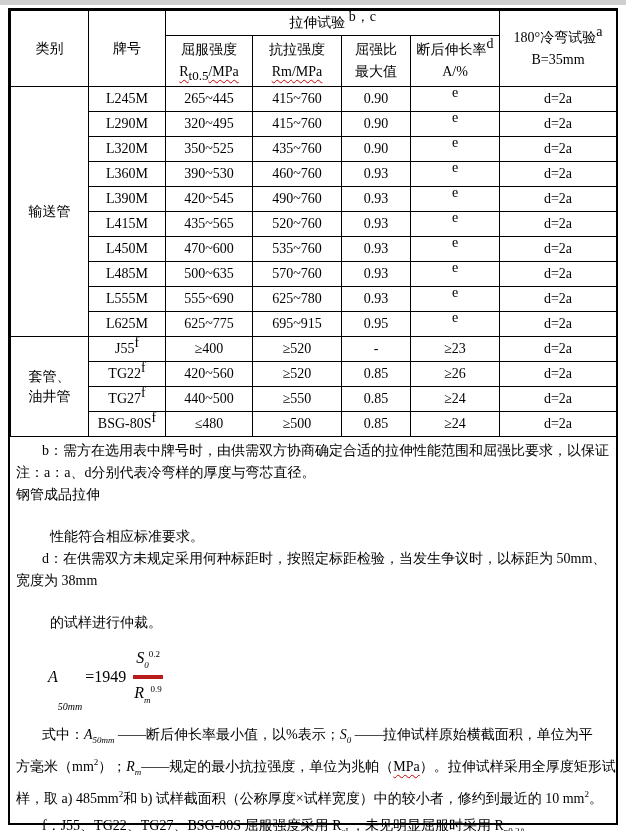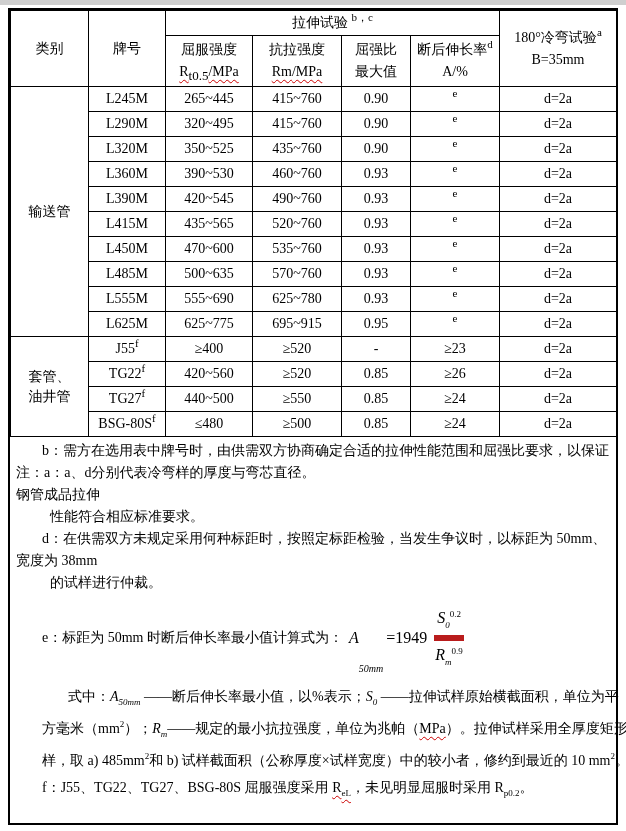--- a/index.html
+++ b/index.html
@@ -5,45 +5,45 @@
   html,body{margin:0;padding:0;background:#ffffff;}
   body{width:626px;height:831px;position:relative;font-family:"Liberation Serif","DejaVu Serif",serif;color:#000;}
   .top-strip{position:absolute;left:0;top:0;width:626px;height:5px;background:#cfcfcf;}
   .sheet{position:absolute;left:8px;top:8px;width:606px;height:813px;border:2px solid #000;background:#fff;}
   table.grid{border-collapse:collapse;table-layout:fixed;width:606px;font-size:14px;}
   table.grid th,table.grid td{border:1px solid #000;text-align:center;vertical-align:middle;font-weight:normal;padding:0 2px;overflow:hidden;}
   table.grid thead tr.h1 th{height:24px;}
   table.grid thead tr.h2 th{height:50px;}
   table.grid tbody td{height:24px;}
   .cat-cell{line-height:20px;}
-  sup.fn{font-size:11px;vertical-align:super;line-height:0;text-align:center;}
+  sup.fn{font-size:14px;vertical-align:super;line-height:0;text-align:center;}
   sub.sb{font-size:13px;vertical-align:sub;line-height:0;}
   .wavy{text-decoration:underline;text-decoration-style:wavy;text-decoration-color:#cc0000;text-decoration-thickness:1px;text-underline-offset:3px;}
   .two-line{line-height:22px;}
   
   .notes{padding:3px 6px 0 4px;font-size:14px;}
   .nline{line-height:22px;white-space:nowrap;}
   .nline.i0{padding-left:2px;}
   .nline.i1{padding-left:28px;}
-  .nline.i2{padding-left:36px;}
-  .nline.wide{line-height:32px;margin-left:26px;}
+  .nline.i2{padding-left:36px;margin-top:20px;}
+  .nline.wide{line-height:32px;}
   .nline.formula-line{margin-top:10px;margin-bottom:8px;line-height:normal;display:flex;align-items:center;}
   .nline.shizhong{margin-top:10px;}
   .seg-ital{font-style:italic;}
   sub.seg-sub,sub.seg-ital-sub,sub.seg-wavy-sub{font-size:9px;vertical-align:sub;line-height:0;}
   sub.seg-ital-sub{font-style:italic;}
   sup.seg-sup{font-size:9px;vertical-align:super;line-height:0;}
   .seg-wavy,.seg-wavy-sub{text-decoration:underline;text-decoration-style:wavy;text-decoration-color:#cc0000;text-decoration-thickness:1px;text-underline-offset:3px;}
   
   .formula{display:inline-flex;align-items:center;font-style:italic;font-size:16px;margin-left:6px;}
   .formula .lead-sub{font-size:10px;align-self:flex-end;transform:translateY(3px);font-style:italic;}
   .formula .eq{font-style:normal;margin:0 3px;font-size:16px;}
   .frac{display:inline-flex;flex-direction:column;align-items:center;margin-left:2px;vertical-align:middle;}
   .frac .num,.frac .den{padding:0 3px;line-height:20px;}
-  .frac .num{border-bottom:6px solid #b91c1c;}
+  .frac .num{border-bottom:4px solid #b91c1c;}
   .frac sub{font-size:9px;font-style:italic;}
   .frac sup{font-size:9px;font-style:normal;}
 </style>
 </head>
 <body>
 
 <div class="top-strip"></div>
 
 <div class="sheet">
 
@@ -209,21 +209,20 @@
 
   <div class="notes">
       <div class="nline i1"><span>b：需方在选用表中牌号时，由供需双方协商确定合适的拉伸性能范围和屈强比要求，以保证</span></div>
       <div class="nline i0"><span>注：a：a、d分别代表冷弯样的厚度与弯芯直径。</span></div>
       <div class="nline i0"><span>钢管成品拉伸</span></div>
       <div class="nline i2"><span>性能符合相应标准要求。</span></div>
       <div class="nline i1"><span>d：在供需双方未规定采用何种标距时，按照定标距检验，当发生争议时，以标距为 50mm、</span></div>
       <div class="nline i0"><span>宽度为 38mm</span></div>
       <div class="nline i2"><span>的试样进行仲裁。</span></div>
       <div class="nline i1 formula-line">
-        <span>e：标距为 50mm 时断后伸长率最小值计算式为：</span>
         <span class="formula">
           <span>A</span>
           <span class="lead-sub">50mm</span>
           <span class="eq">=1949</span>
           <span class="frac">
             <span class="num"><span>S</span><sub>0</sub><sup>0.2</sup></span>
             <span class="den"><span>R</span><sub>m</sub><sup>0.9</sup></span>
           </span>
         </span>
       </div>

